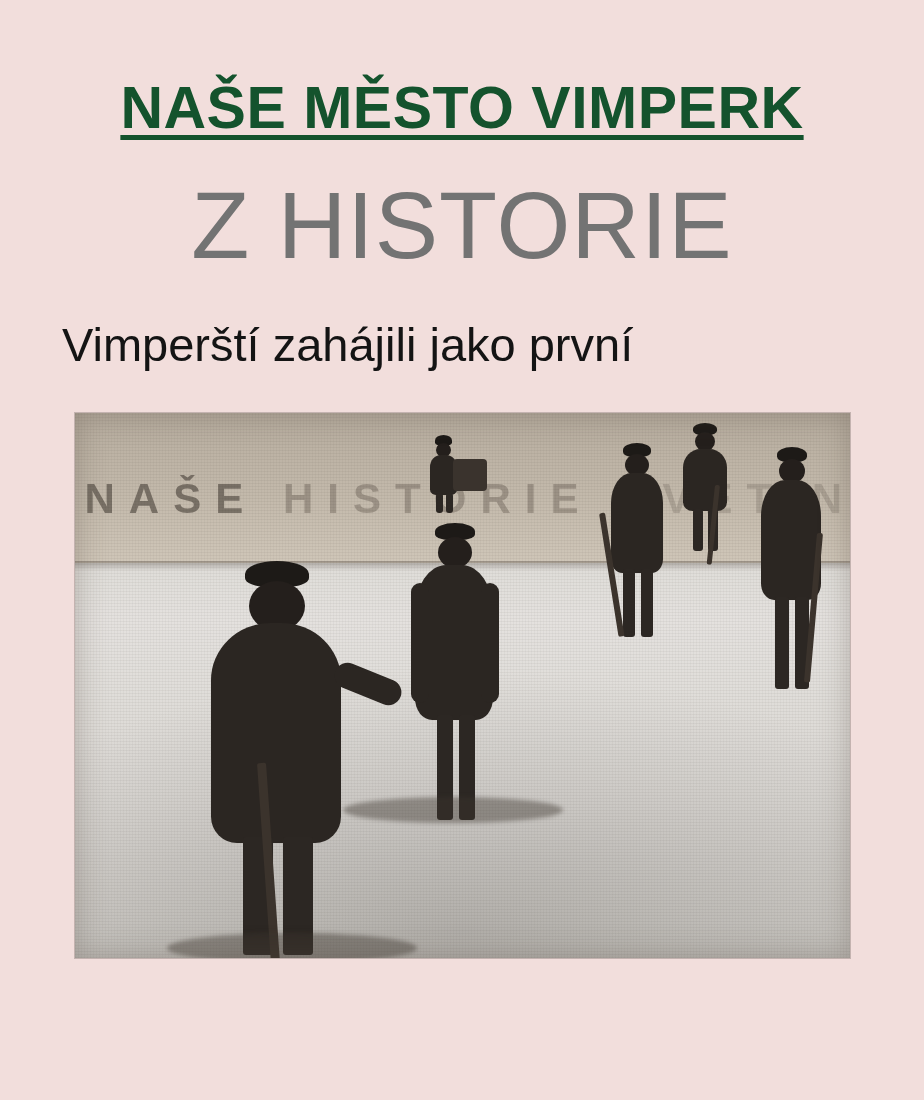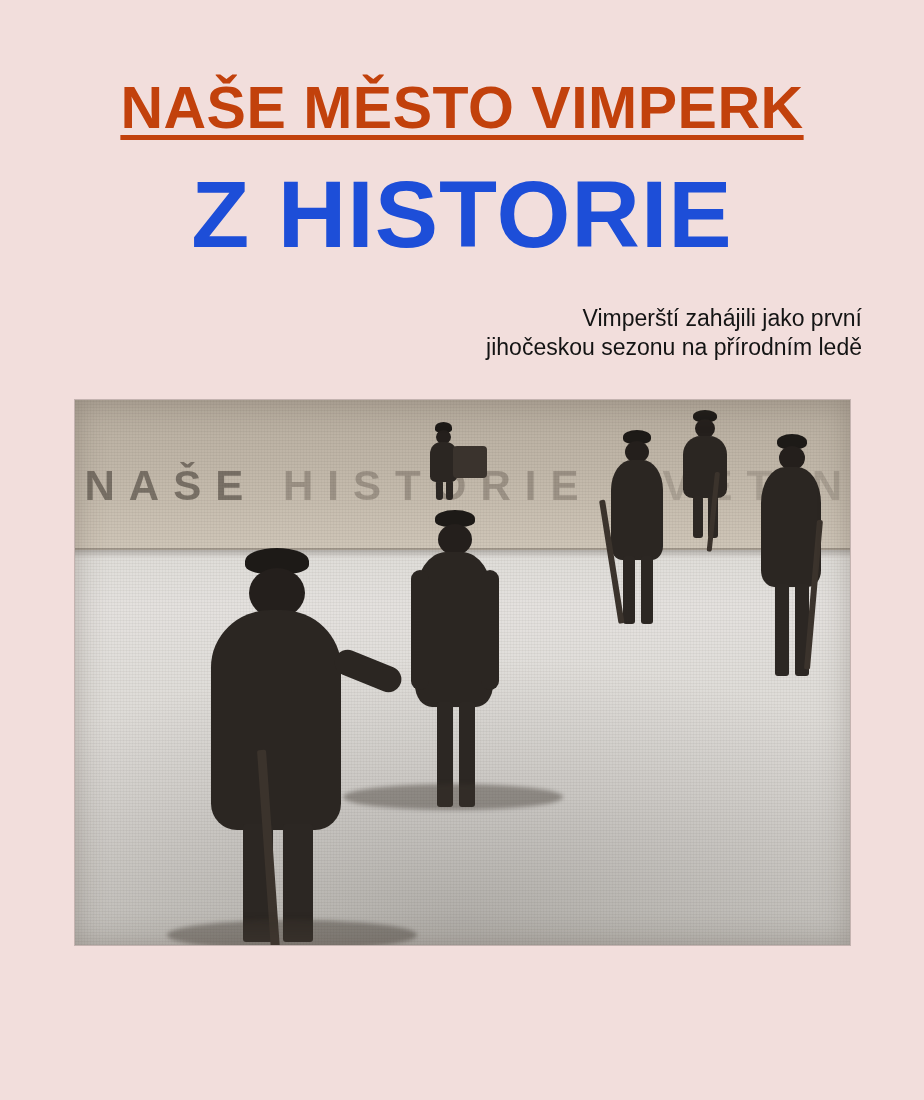--- a/index.html
+++ b/index.html
@@ -22,41 +22,41 @@
     background: #f2dedc;
     display: flex;
     flex-direction: column;
     align-items: center;
   }
   .masthead {
     margin-top: 78px;
     font-size: 59px;
     font-weight: bold;
     letter-spacing: 0.5px;
-    color: #c2410c;
+    color: #14532d;
     text-decoration: underline;
     text-underline-offset: 7px;
     text-decoration-thickness: 5px;
     line-height: 1.05;
     white-space: nowrap;
   }
   .section-title {
-    margin-top: 27px;
+    margin-top: 38px;
     font-size: 95px;
-    font-weight: bold;
+    font-weight: normal;
     letter-spacing: 1px;
-    color: #1d4ed8;
+    color: #737373;
     line-height: 1.0;
     white-space: nowrap;
   }
   .subhead {
     margin-top: 42px;
     width: 800px;
-    text-align: right;
-    font-size: 23px;
+    text-align: left;
+    font-size: 47px;
     font-weight: normal;
     color: #141414;
     line-height: 1.27;
   }
   .photo-wrap {
     margin-top: 38px;
     width: 775px;
     height: 545px;
     position: relative;
     overflow: hidden;
@@ -163,21 +163,20 @@
 <body>
 
 <div class="page">
 
   <div class="masthead">NAŠE MĚSTO VIMPERK</div>
 
   <div class="section-title">Z HISTORIE</div>
 
   <div class="subhead">
     <div>Vimperští zahájili jako první</div>
-    <div>jihočeskou sezonu na přírodním ledě</div>
   </div>
 
   <div class="photo-wrap">
     <div class="photo"></div>
     <div class="boards"></div>
     <div class="boards-shadowline"></div>
     <div class="board-text">
       <span>NAŠE</span>
       <span class="faint">HISTORIE</span>
       <span class="faintest">KVĚTINÁŘ S</span>

